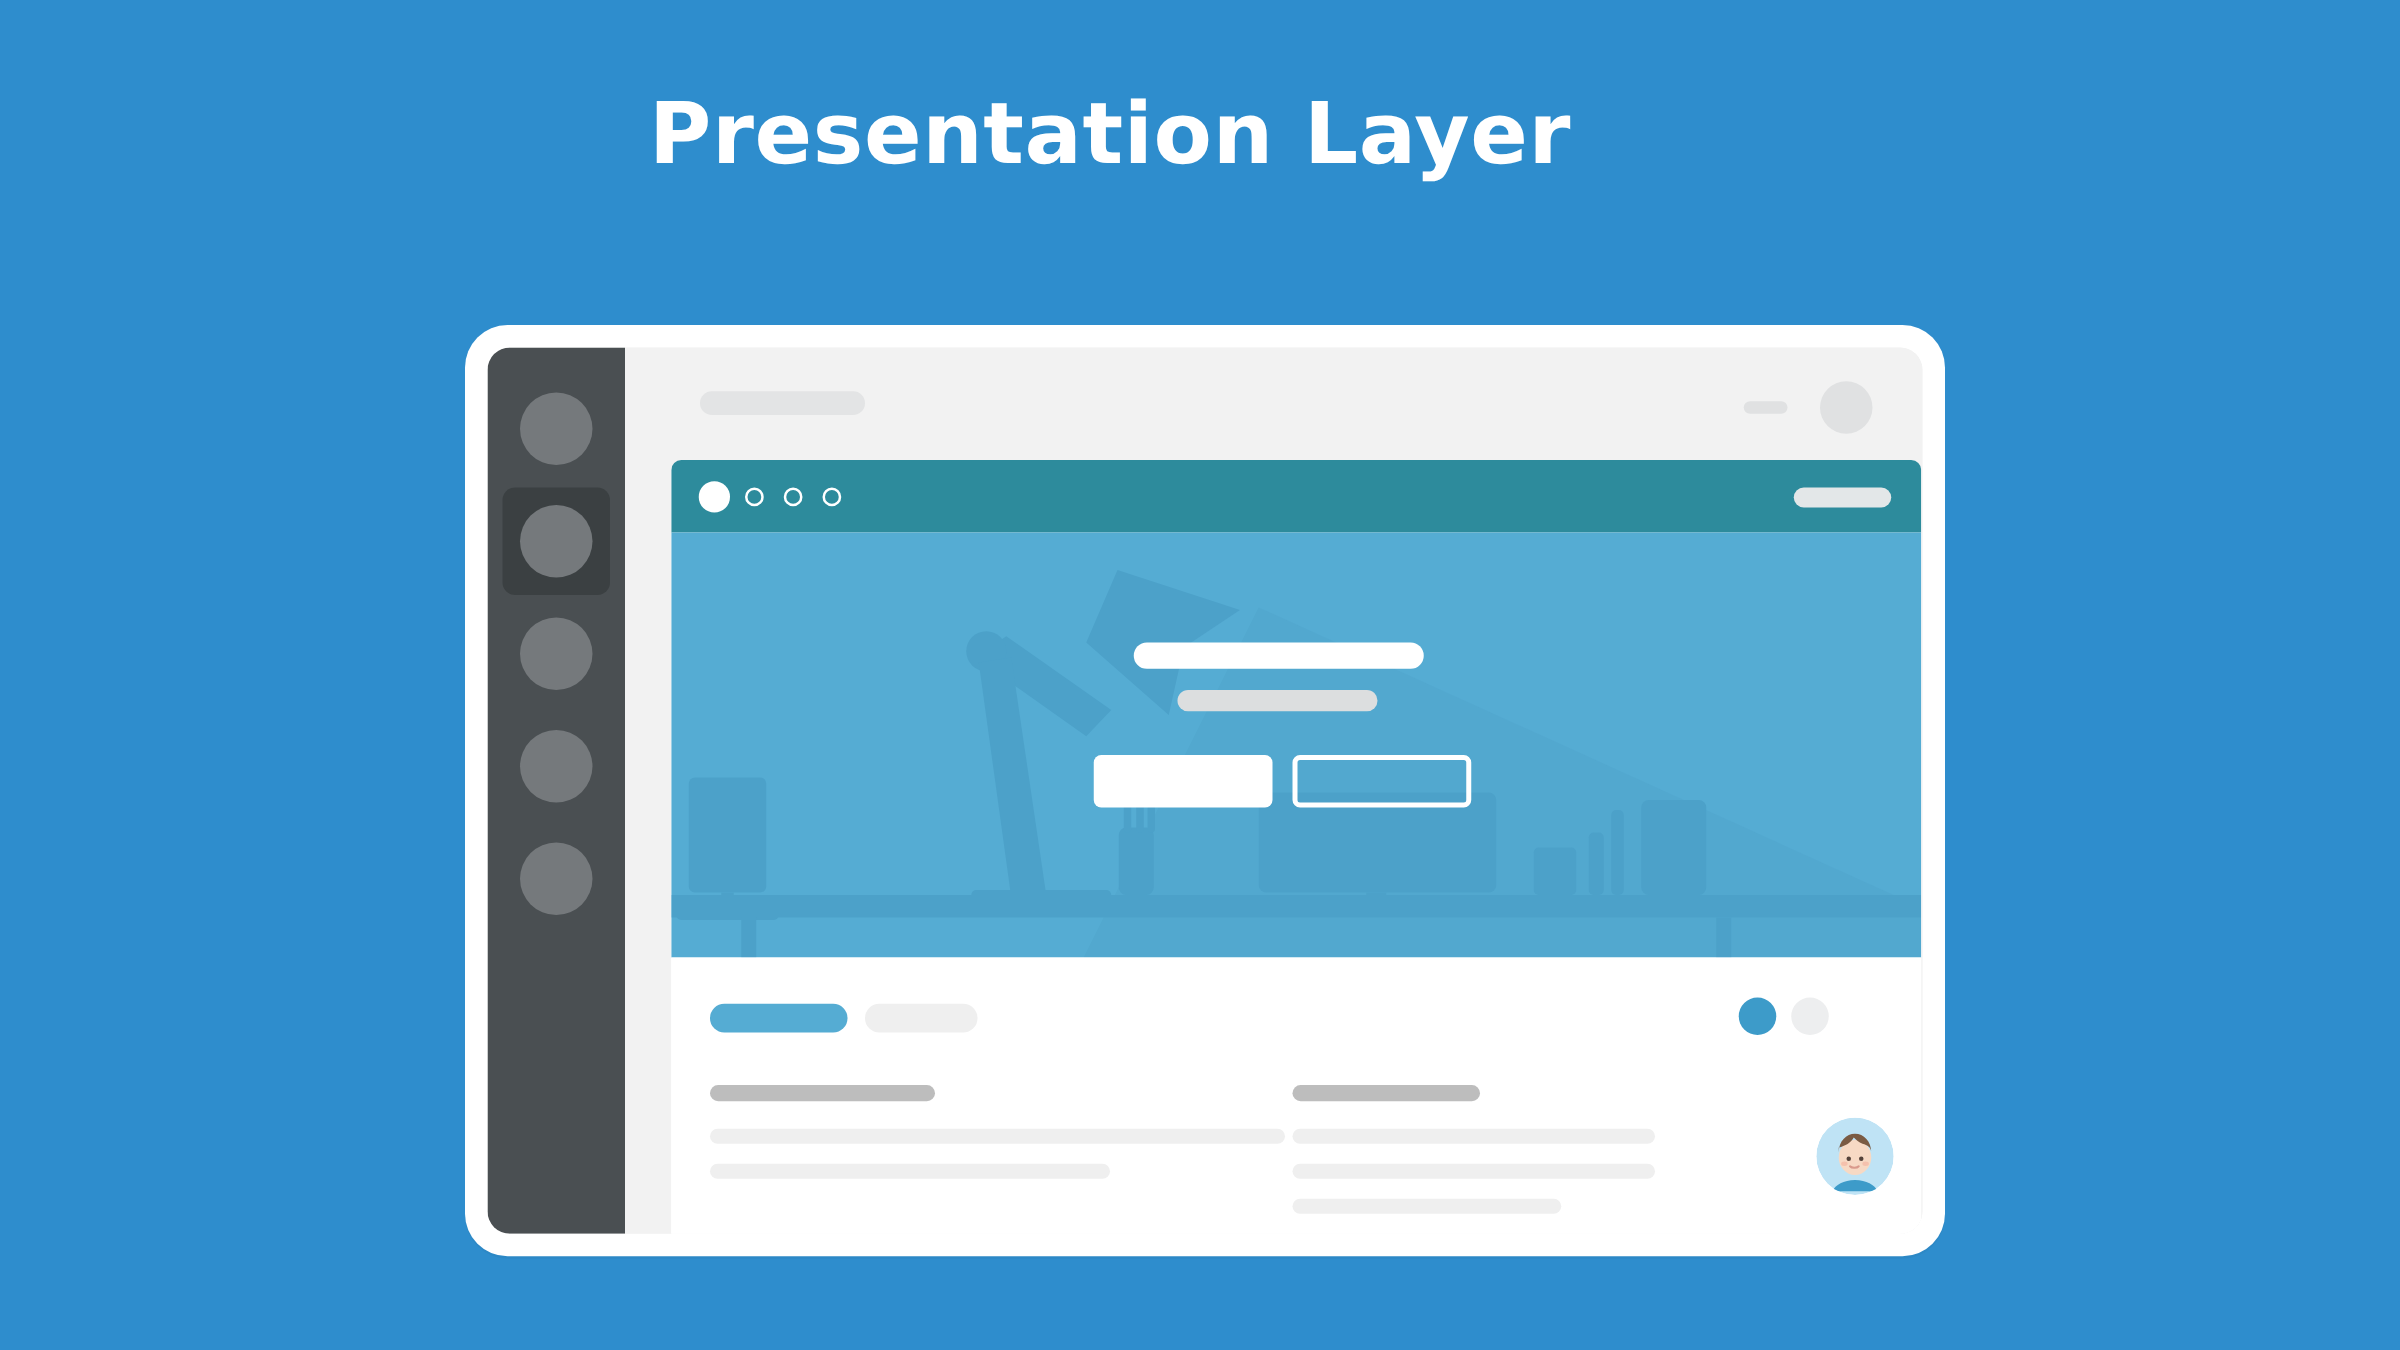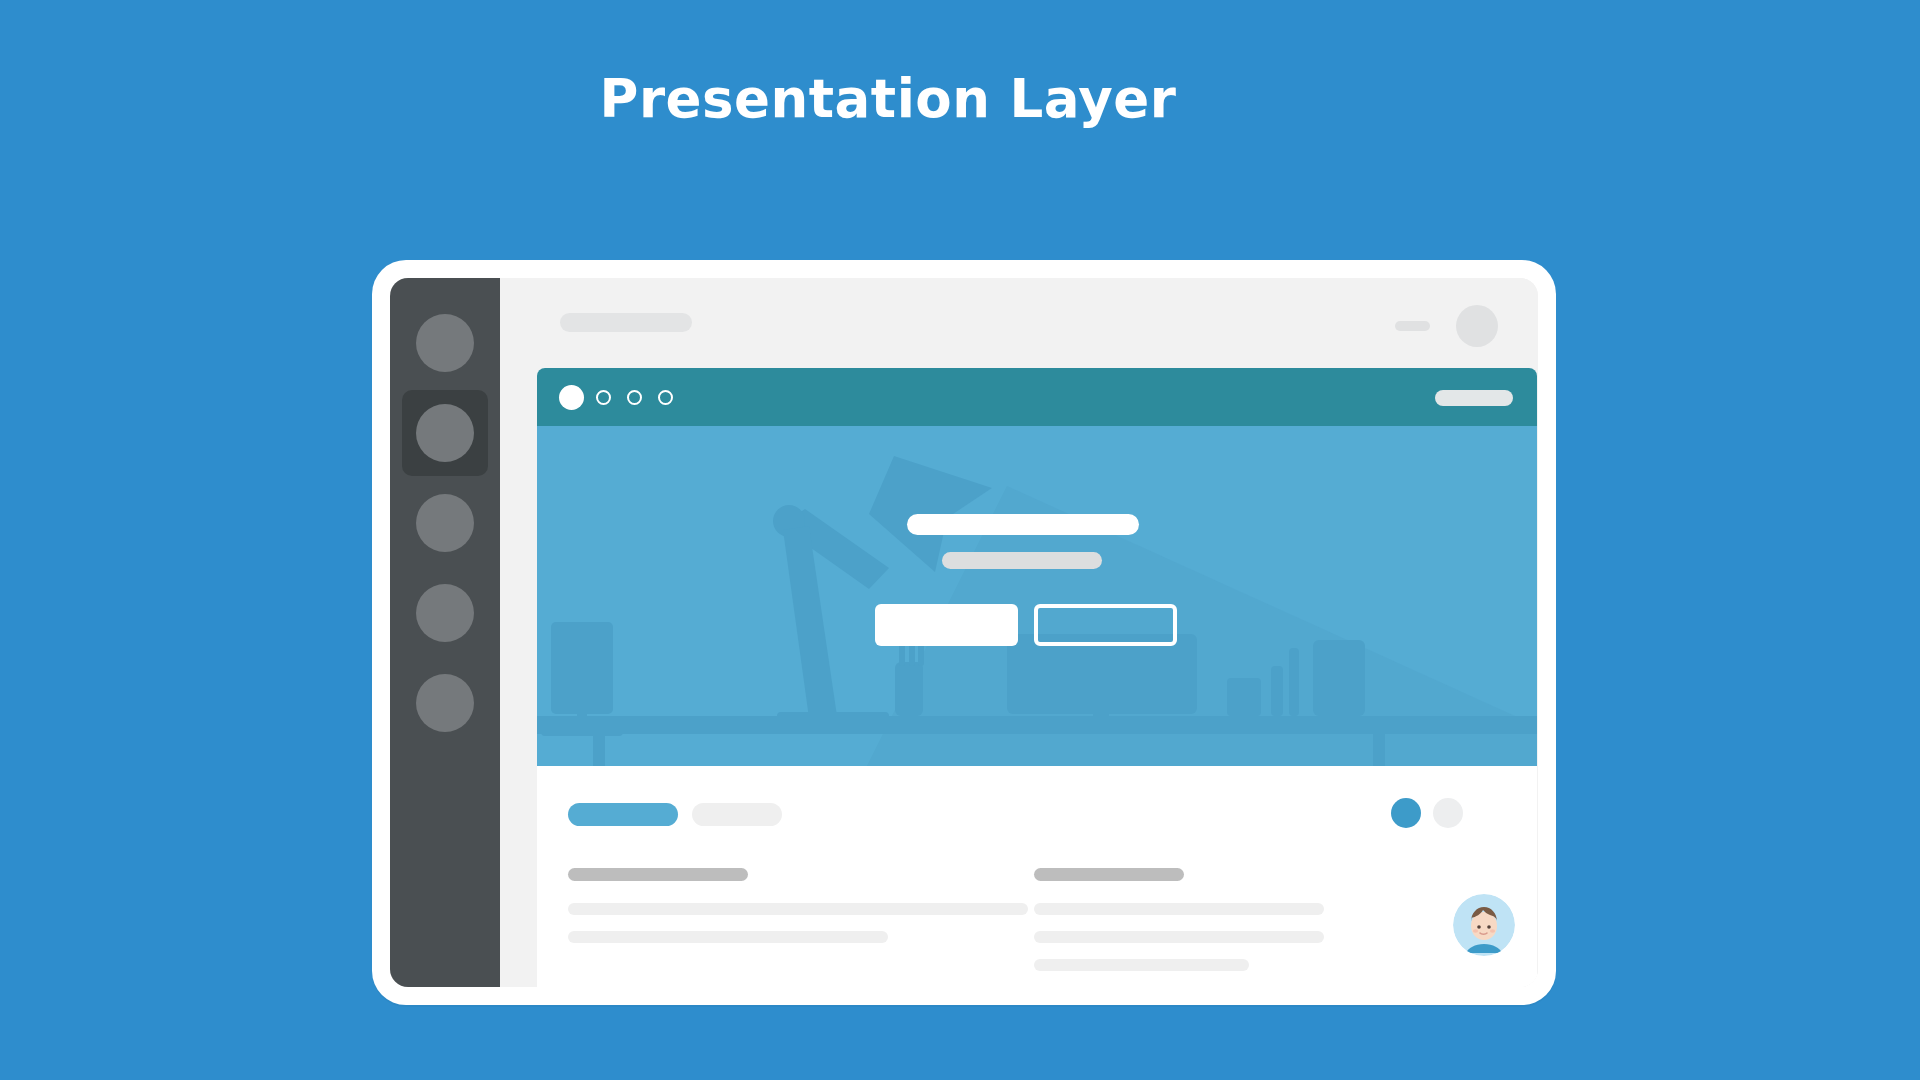--- a/index.html
+++ b/index.html
@@ -10,21 +10,21 @@
   #stage {
     position:relative; width:1920px; height:1080px;
     background:#2E8DCD;
   }
 
   
   .page-title {
     position:absolute; top:68px; left:0; width:1776px;
     text-align:center; color:#FFFFFF;
     font-family:"DejaVu Sans", sans-serif;
-    font-weight:bold; font-size:53px; letter-spacing:0.5px;
+    font-weight:bold; font-size:68px; letter-spacing:0.5px;
   }
 
   
   .device {
     position:absolute; left:372px; top:260px;
     width:1184px; height:745px;
     background:#FFFFFF; border-radius:34px;
     box-shadow:0 2px 0 rgba(0,0,0,0.03);
     overflow:hidden;
     display:flex;

